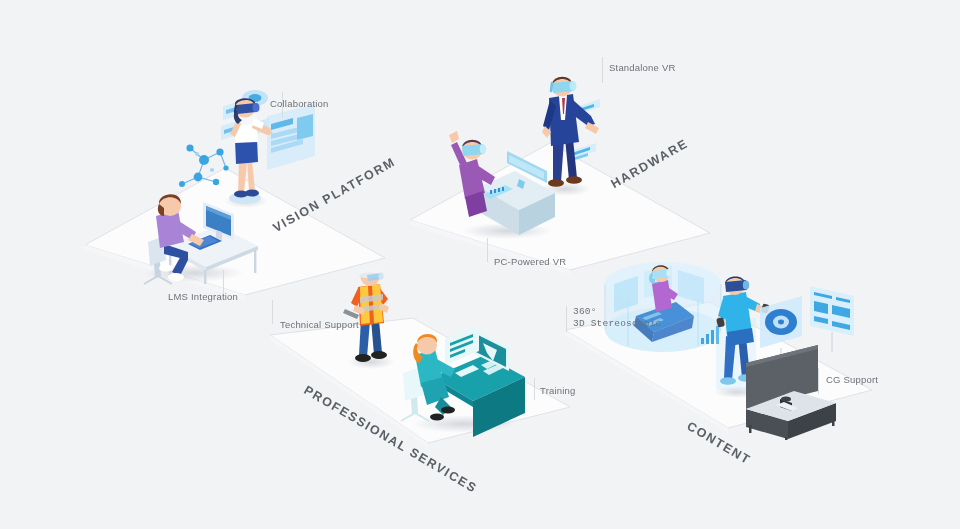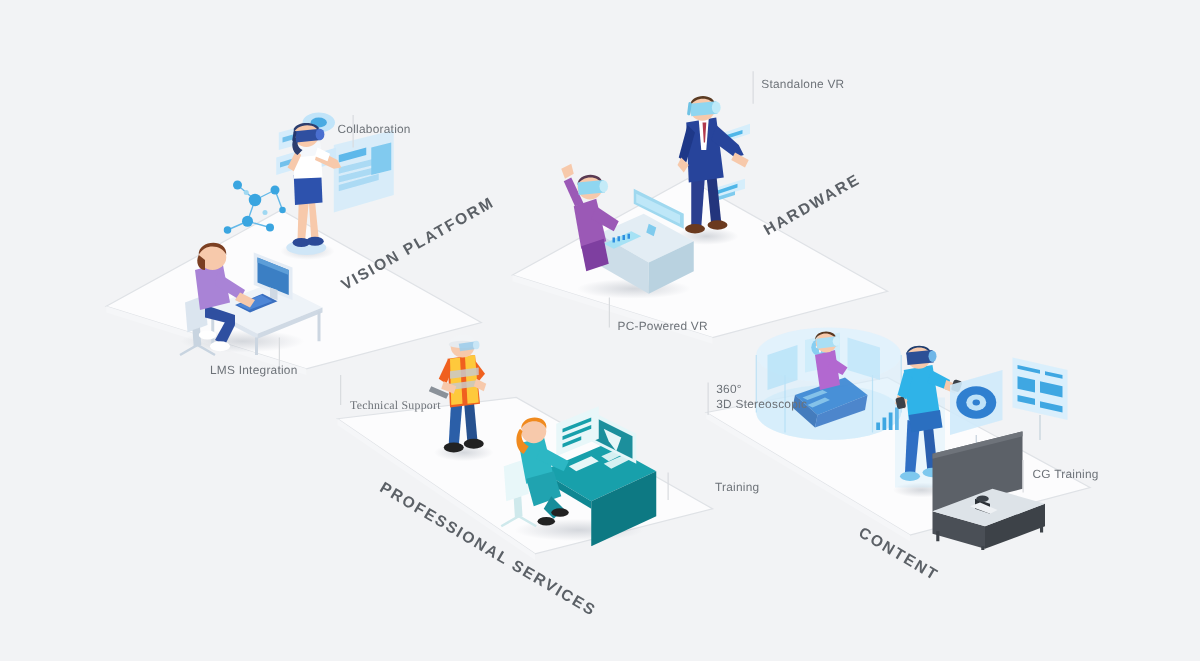--- a/index.html
+++ b/index.html
@@ -352,24 +352,24 @@
         <ellipse cx="55" cy="93" rx="7" ry="3.4" fill="#222"></ellipse>
 
         <ellipse cx="34" cy="28" rx="10" ry="9.5" fill="#f7c9ab"></ellipse>
         <path d="M24 26 C24 14,46 14,44 26 C41 18,28 18,24 26 Z" fill="#f08a1e"></path>
         <path d="M23 26 C18 32,20 44,26 46 L30 40 C25 38,23 32,25 28 Z" fill="#f08a1e"></path>
       </svg>
     </div>
   </div>
 
   <div class="tick" style="left:272px;top:300px;height:24px;"></div>
-  <div class="callout" style="left:280px;top:319px;font-family:Liberation Serif, serif;">Technical Support</div>
+  <div class="callout" style="left:280px;top:319px;">Technical Support</div>
 
   <div class="tick" style="left:534px;top:378px;height:22px;"></div>
-  <div class="callout" style="left:540px;top:385px;margin-left:32px;">Training</div>
+  <div class="callout" style="left:540px;top:385px;">Training</div>
 
   <div class="section-label" style="left:305px;top:382px;transform:rotate(30.5deg);">PROFESSIONAL SERVICES</div>
 
   <div class="platform" style="left:560px;top:290px;width:320px;height:160px;">
     <svg width="320" height="160" viewBox="0 0 320 160">
       <polygon points="5,40 150,12 312,100 168,138" fill="#fcfcfd" stroke="#dfe2e6" stroke-width="1"></polygon>
       <polygon points="5,40 168,138 168,143 5,45" fill="#f5f6f8" stroke="none"></polygon>
     </svg>
   </div>
 
@@ -484,21 +484,21 @@
         <polygon points="36,60 52,66 58,63 44,57" fill="#eef1f4"></polygon>
 
         <rect x="9" y="80" width="2.5" height="8" fill="#3d4248"></rect>
         <rect x="45" y="92" width="2.5" height="6" fill="#3d4248"></rect>
         <rect x="92" y="74" width="2.5" height="7" fill="#3d4248"></rect>
       </svg>
     </div>
   </div>
 
   <div class="tick" style="left:566px;top:306px;height:26px;"></div>
-  <div class="callout" style="left:573px;top:306px;">360°
+  <div class="callout" style="left:573px;top:306px;font-family:Liberation Mono, monospace;">360°
 3D Stereoscopic</div>
 
   <div class="tick" style="left:818px;top:368px;height:26px;"></div>
-  <div class="callout" style="left:826px;top:374px;">CG Training</div>
+  <div class="callout" style="left:826px;top:374px;">CG Support</div>
 
   <div class="section-label" style="left:688px;top:418px;transform:rotate(30.5deg);">CONTENT</div>
 
 </div>
 
 </body></html>

